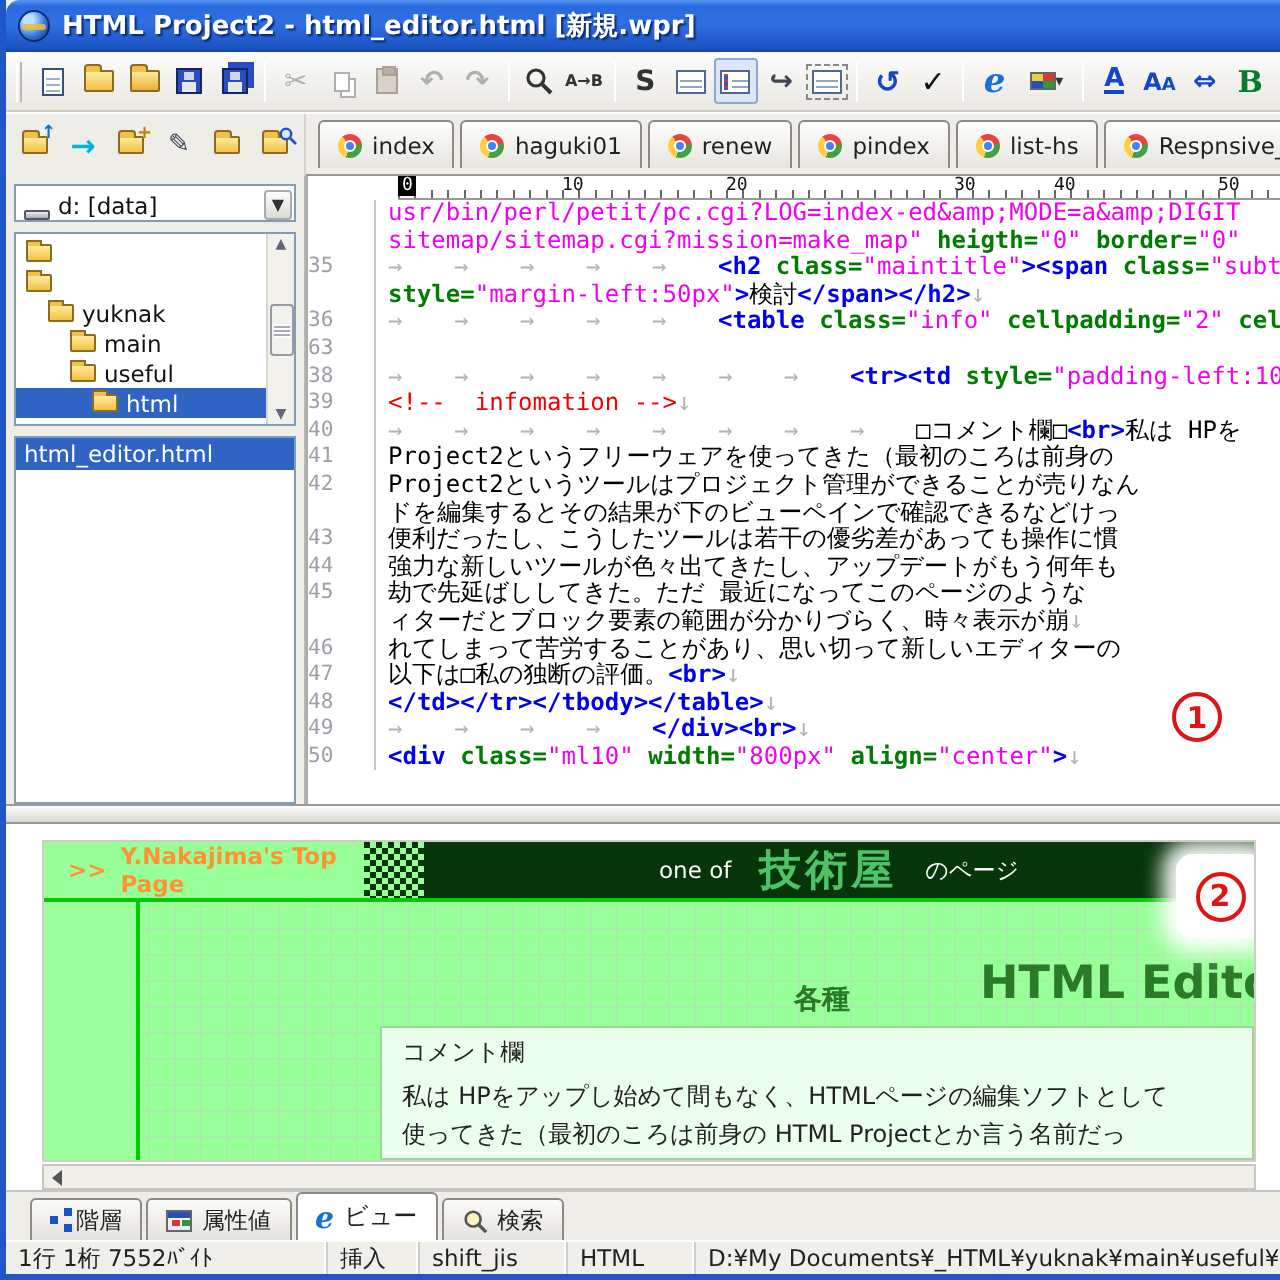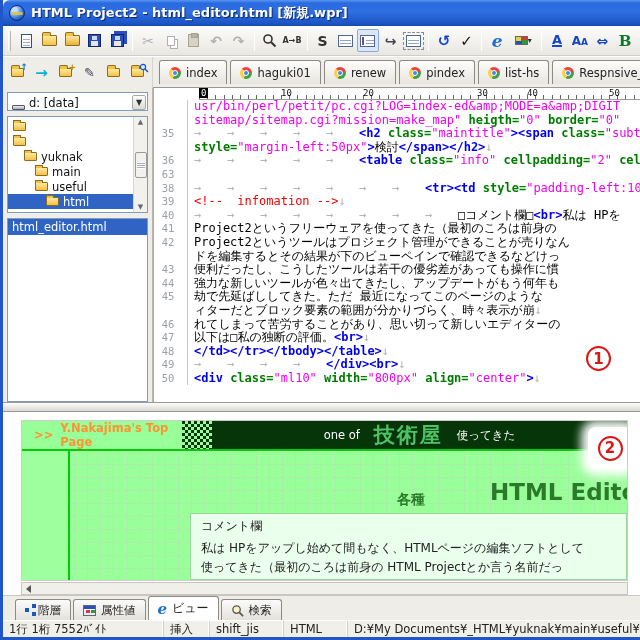--- a/index.html
+++ b/index.html
@@ -82,21 +82,21 @@
 
   
   .editor{flex:1;background:#fff;position:relative;overflow:hidden;border-left:1px solid #aaa;font-family:"DejaVu Sans Mono",monospace}
   .ruler{height:12px;border-bottom:1px solid #999;position:relative;margin-left:45px;font-size:9px;color:#111}
   .ruler::before{content:"";position:absolute;left:0;right:0;bottom:0;height:4px;
     background:repeating-linear-gradient(90deg,#666 0 1px,transparent 1px 8.2px)}
   .rnum{position:absolute;top:0}
   .rnum.zero{background:#000;color:#fff;padding:0 2px;z-index:1}
   .code-rows{position:relative}
   .code-row{display:flex;height:13.6px;line-height:13.6px;font-size:12px;overflow:hidden}
-  .ln{width:34px;flex:0 0 34px;text-align:center;padding-right:5px;color:#9aa0a6;border-right:1px solid #c8c8c8;font-size:10.5px;background:#fff}
+  .ln{width:34px;flex:0 0 34px;text-align:left;padding-right:5px;color:#9aa0a6;border-right:1px solid #c8c8c8;font-size:10.5px;background:#fff}
   .code-text{white-space:pre;padding-left:6px;overflow:hidden}
   .tab-mark{display:inline-block;width:33px;color:#b4b4b4}
   .seg-v{color:#f000f0}
   .seg-a{color:#007d00;font-weight:bold}
   .seg-t{color:#0000f0;font-weight:bold}
   .seg-k{color:#000}
   .seg-c{color:#f00000}
   .nl-mark{color:#b4b4b4}
   .ann-circ{width:25px;height:25px;border:2px solid #dd1515;border-radius:50%;color:#dd1515;
     display:flex;align-items:center;justify-content:center;font-size:15px;font-weight:bold;font-family:"DejaVu Sans",sans-serif}
@@ -452,21 +452,21 @@
     <div class="pv-green">
       <div class="pv-header">
         <div class="pv-h-left">
           <span>&gt;&gt;</span>
           <span>Y.Nakajima's Top Page</span>
         </div>
         <div class="pv-dither"></div>
         <div class="pv-h-right">
           <span>one of</span>
           <span class="pv-brand">技術屋</span>
-          <span>使ってきた</span>
+          <span>のページ</span>
         </div>
         <div class="ann2">
           <span class="ann-circ">2</span>
         </div>
       </div>
       <div class="pv-body">
         <div class="pv-leftcol"></div>
         <span class="pv-sec-small">各種</span>
         <span class="pv-sec-title">HTML Editor</span>
         <div class="pv-comment">

